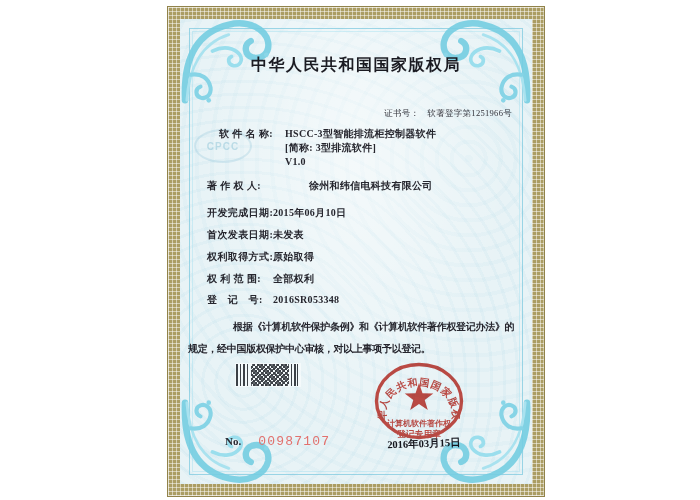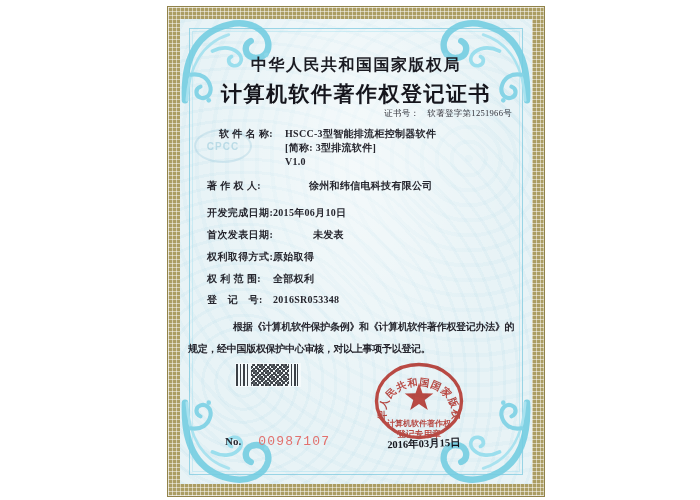--- a/index.html
+++ b/index.html
@@ -29,21 +29,21 @@
   
   .authority{position:absolute;left:0;right:0;top:36px;text-align:center;font-size:16px;
              font-weight:bold;letter-spacing:1.5px;color:#1b1b22;}
   .main-title{position:absolute;left:0;right:0;top:61px;text-align:center;font-size:21px;
               font-weight:bold;letter-spacing:1.5px;color:#15151c;}
   .certno{position:absolute;right:20px;top:89px;font-size:8.5px;color:#33333b;letter-spacing:.3px;}
   .certno .gap{display:inline-block;width:8px;}
   .row{position:absolute;left:27px;display:flex;align-items:flex-start;color:#26262e;}
   .row .lbl{width:66px;flex:0 0 66px;font-size:10px;font-weight:bold;letter-spacing:.4px;white-space:pre;}
   .row .val{font-size:10px;font-weight:bold;letter-spacing:.3px;line-height:14px;white-space:nowrap;}
-  .r0{top:108px;margin-left:12px;} .r1{top:160px;gap:36px;} .r2{top:187px;} .r3{top:209px;gap:40px;}
+  .r0{top:108px;margin-left:12px;} .r1{top:160px;gap:36px;} .r2{top:187px;} .r3{top:209px;}
   .r4{top:231px;} .r5{top:253px;} .r6{top:274px;}
   .stmt{position:absolute;font-size:10px;font-weight:600;color:#26262e;letter-spacing:-.3px;white-space:nowrap;}
   .stmt1{left:53px;top:301px;}
   .stmt2{left:8px;top:323px;}
   
   .barcode{position:absolute;left:55px;top:344px;width:66px;height:24px;display:flex;
            background:rgba(255,255,255,.5);padding:1px;box-sizing:border-box;}
   .bc-bars-l{width:13px;height:100%;
      background:repeating-linear-gradient(90deg,#3b4046 0 2px,transparent 2px 4px,#3b4046 4px 5px,transparent 5px 7px);}
   .bc-matrix{flex:1;height:100%;margin:0 2px;
@@ -97,21 +97,20 @@
       <svg class="flourish fl-bl">
           <use href="#flourish"></use>
         </svg>
       <svg class="flourish fl-br">
           <use href="#flourish"></use>
         </svg>
 
       <div class="wm">CPCC</div>
 
       <div class="authority">中华人民共和国国家版权局</div>
-      <div class="main-title">计算机软件著作权登记证书</div>
 
       <div class="certno">
         <span>证书号：</span><span class="gap"></span><span>软著登字第1251966号</span>
       </div>
 
       <div class="row r0">
         <span class="lbl">软 件 名 称:</span>
         <span class="val">
           <div>HSCC-3型智能排流柜控制器软件</div>
           <div>[简称: 3型排流软件]</div>

